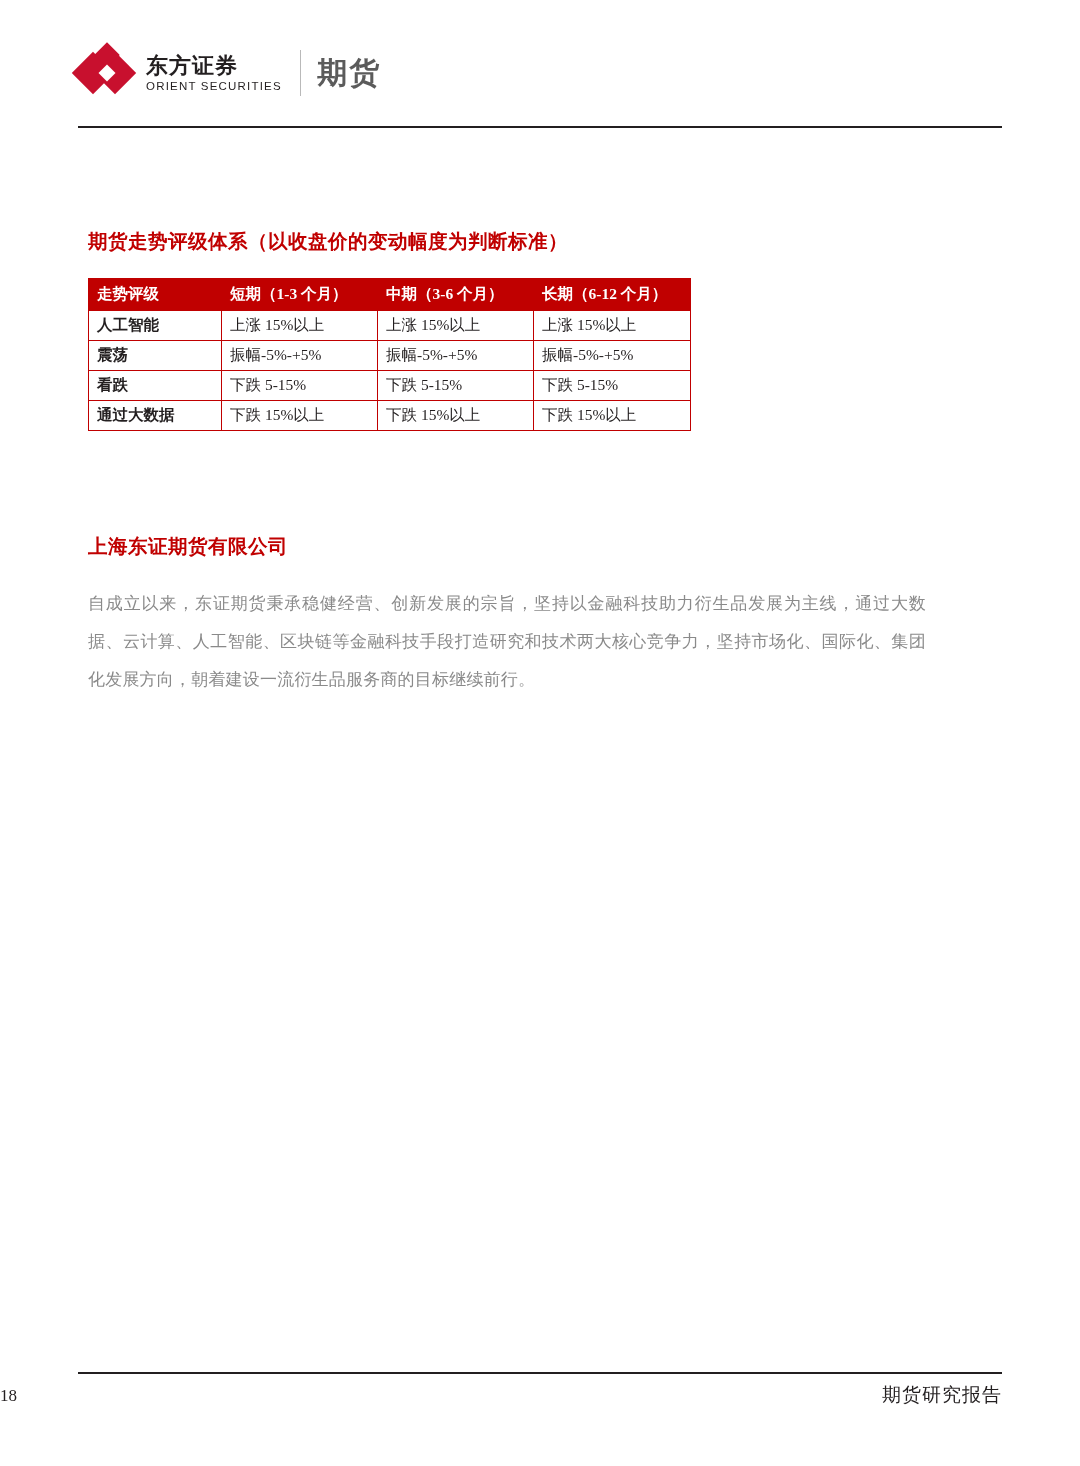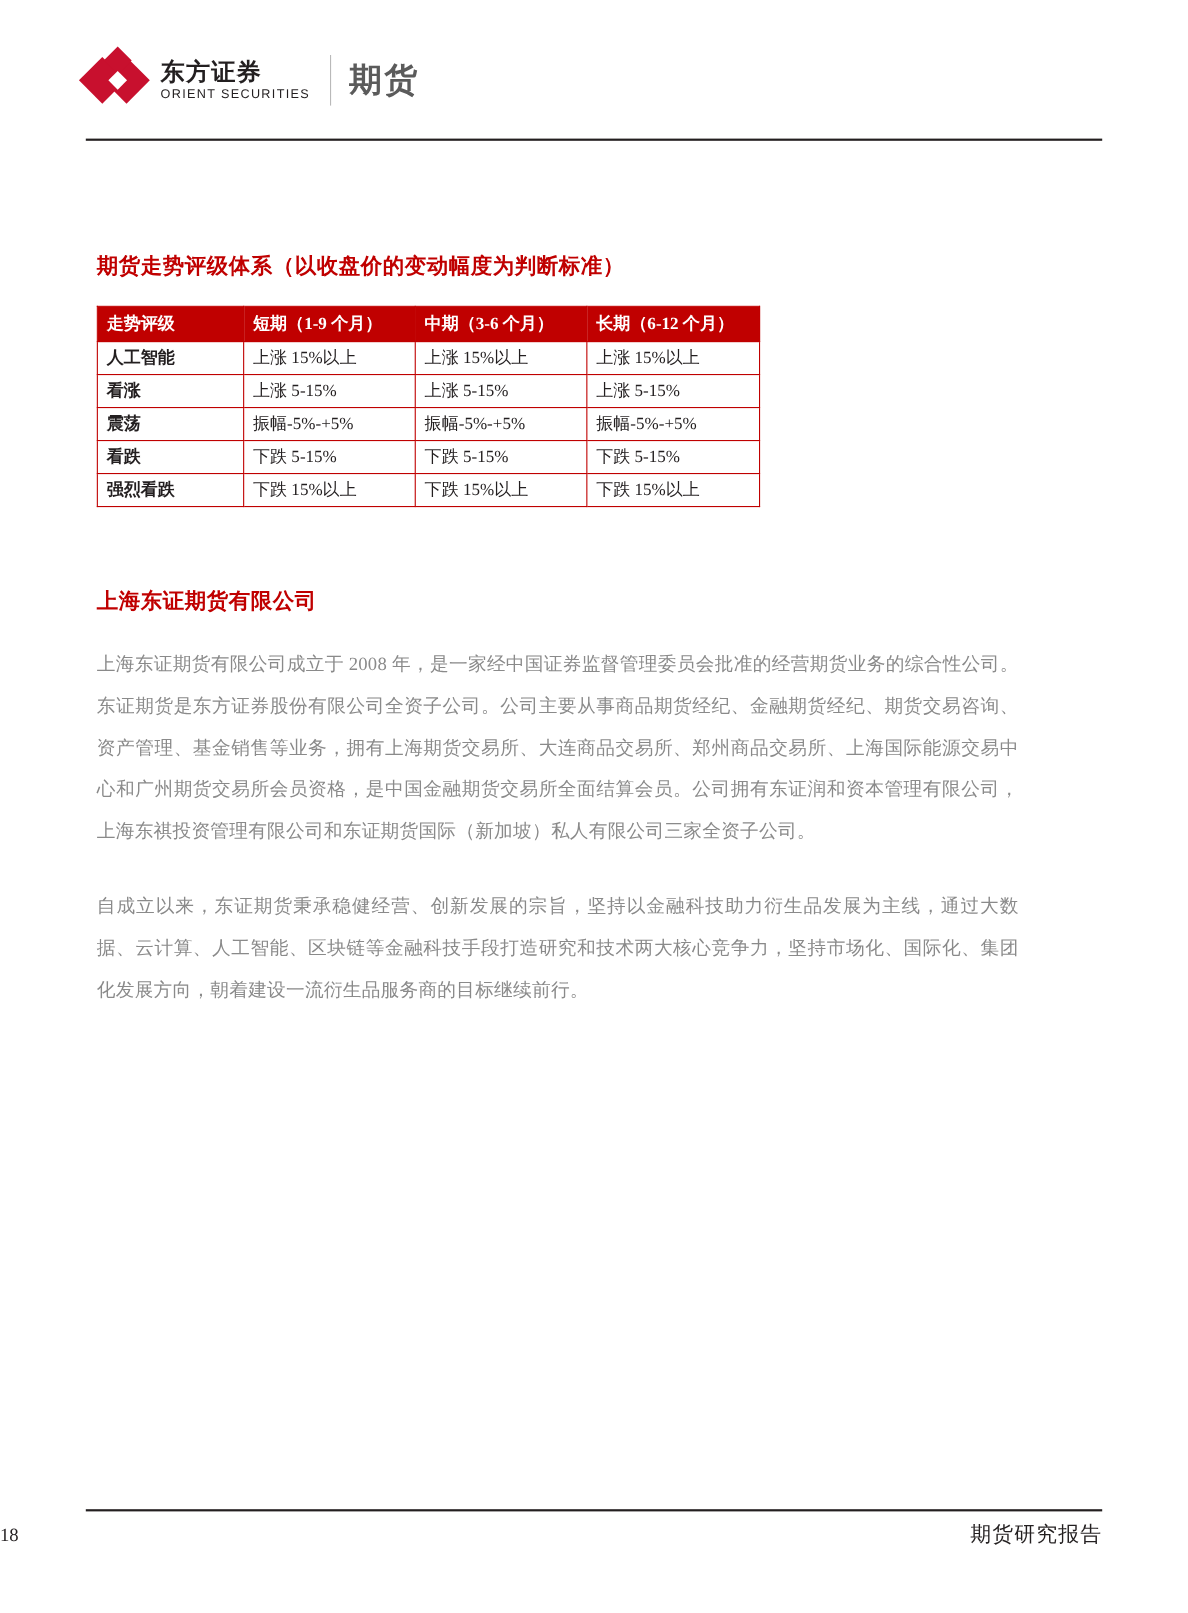--- a/index.html
+++ b/index.html
@@ -247,62 +247,55 @@
   <table class="rating-table">
     <colgroup>
       <col class="col-0">
         <col class="col-1">
         <col class="col-2">
         <col class="col-3">
     </colgroup>
     <thead>
       <tr>
         <th>走势评级</th>
-        <th>短期（1-9 个月）</th>
+        <th>短期（1-3 个月）</th>
         <th>中期（3-6 个月）</th>
         <th>长期（6-12 个月）</th>
       </tr>
     </thead>
     <tbody>
       <tr>
         <td>人工智能</td>
         <td>上涨 15%以上</td>
         <td>上涨 15%以上</td>
         <td>上涨 15%以上</td>
       </tr>
       <tr>
-        <td>看涨</td>
-        <td>上涨 5-15%</td>
-        <td>上涨 5-15%</td>
-        <td>上涨 5-15%</td>
-      </tr>
-      <tr>
         <td>震荡</td>
         <td>振幅-5%-+5%</td>
         <td>振幅-5%-+5%</td>
         <td>振幅-5%-+5%</td>
       </tr>
       <tr>
         <td>看跌</td>
         <td>下跌 5-15%</td>
         <td>下跌 5-15%</td>
         <td>下跌 5-15%</td>
       </tr>
       <tr>
-        <td>强烈看跌</td>
+        <td>通过大数据</td>
         <td>下跌 15%以上</td>
         <td>下跌 15%以上</td>
         <td>下跌 15%以上</td>
       </tr>
     </tbody>
   </table>
 
   <div class="company-title">上海东证期货有限公司</div>
   <div class="company-body">
-    <p>上海东证期货有限公司成立于 2008 年，是一家经中国证券监督管理委员会批准的经营期货业务的综合性公司。东证期货是东方证券股份有限公司全资子公司。公司主要从事商品期货经纪、金融期货经纪、期货交易咨询、资产管理、基金销售等业务，拥有上海期货交易所、大连商品交易所、郑州商品交易所、上海国际能源交易中心和广州期货交易所会员资格，是中国金融期货交易所全面结算会员。公司拥有东证润和资本管理有限公司，上海东祺投资管理有限公司和东证期货国际（新加坡）私人有限公司三家全资子公司。</p>
     <p>自成立以来，东证期货秉承稳健经营、创新发展的宗旨，坚持以金融科技助力衍生品发展为主线，通过大数据、云计算、人工智能、区块链等金融科技手段打造研究和技术两大核心竞争力，坚持市场化、国际化、集团化发展方向，朝着建设一流衍生品服务商的目标继续前行。</p>
   </div>
 
   <div class="footer-rule"></div>
   <div class="footer-page">18</div>
   <div class="footer-right">期货研究报告</div>
 
 </div>
 
 </body></html>

